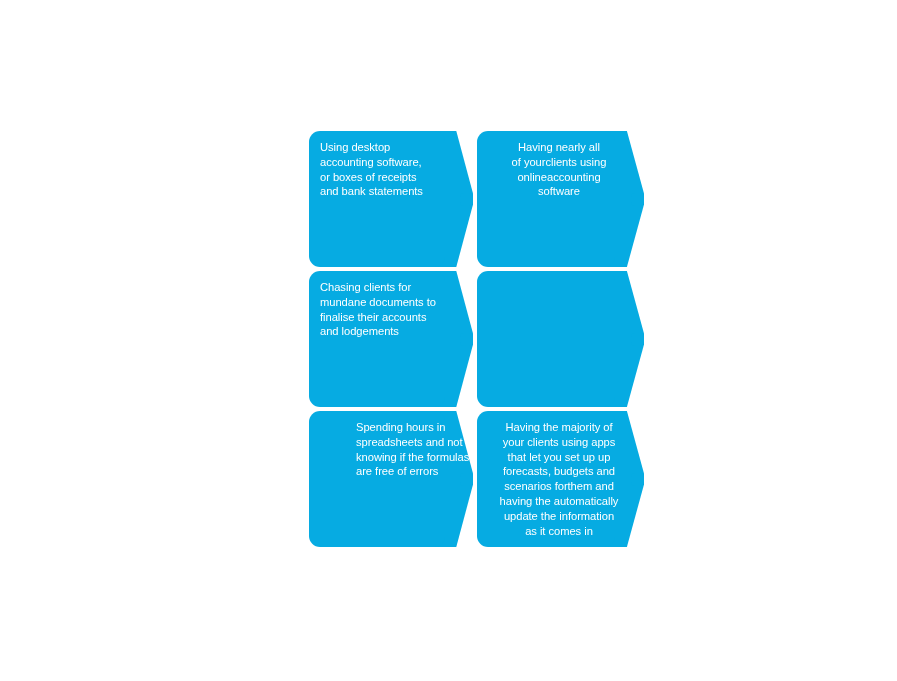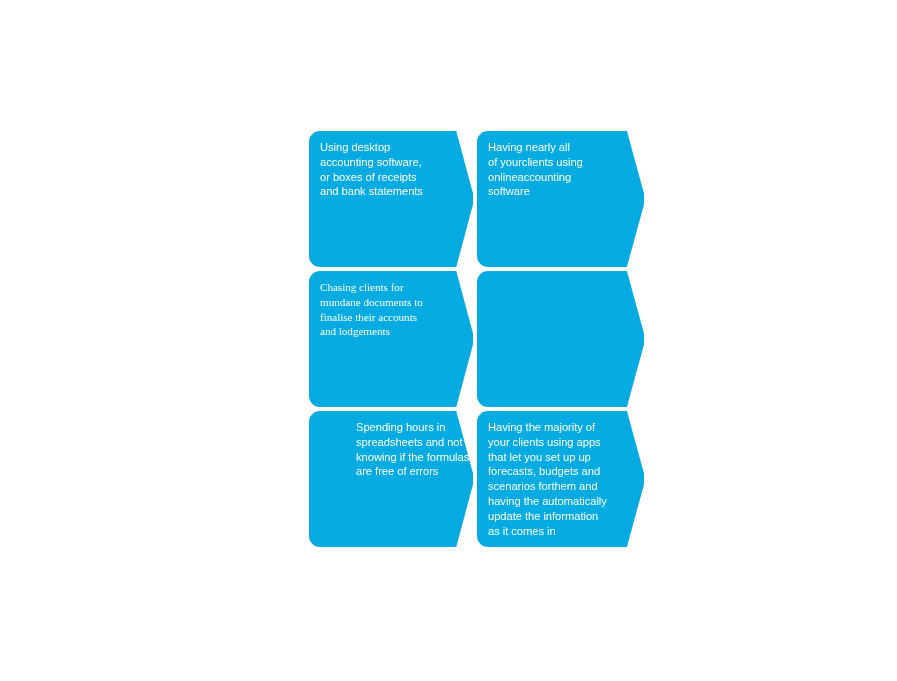--- a/index.html
+++ b/index.html
@@ -96,21 +96,21 @@
     top: 9px;
     width: 140px;
     color: #ffffff;
     font-family: "Liberation Sans", sans-serif;
     font-size: 11.2px;
     line-height: 14.8px;
     letter-spacing: -0.05px;
     z-index: 3;
     white-space: pre-line;
   }
-  .chevron.is-wide .chevron-text { width: 142px; }
+  .chevron.is-wide .chevron-text { width: 142px; text-align: center; }
 </style>
 <style>.chevron-point::before,.chevron-point::after{background:#06ABE2;}</style></head>
 <body>
 
 <div id="canvas" style="background: rgb(255, 255, 255);">
 
   <div class="chevron-grid">
 
     <div class="chevron">
       <div class="chevron-body" style="background: rgb(6, 171, 226);"></div>
@@ -126,21 +126,21 @@
       <div class="chevron-point" style="background: rgb(6, 171, 226);"></div>
       <div class="chevron-text" style="color: rgb(255, 255, 255);">Having nearly all
 of yourclients using
 onlineaccounting
 software</div>
     </div>
 
     <div class="chevron">
       <div class="chevron-body" style="background: rgb(6, 171, 226);"></div>
       <div class="chevron-point" style="background: rgb(6, 171, 226);"></div>
-      <div class="chevron-text" style="color: rgb(255, 255, 255); font-family: Liberation Serif, serif;">Chasing clients for
+      <div class="chevron-text" style="color: rgb(255, 255, 255);">Chasing clients for
 mundane documents to
 finalise their accounts
 and lodgements</div>
     </div>
 
     <div class="chevron is-wide">
       <div class="chevron-body" style="background: rgb(6, 171, 226);"></div>
       <div class="chevron-point" style="background: rgb(6, 171, 226);"></div>
     </div>
 

